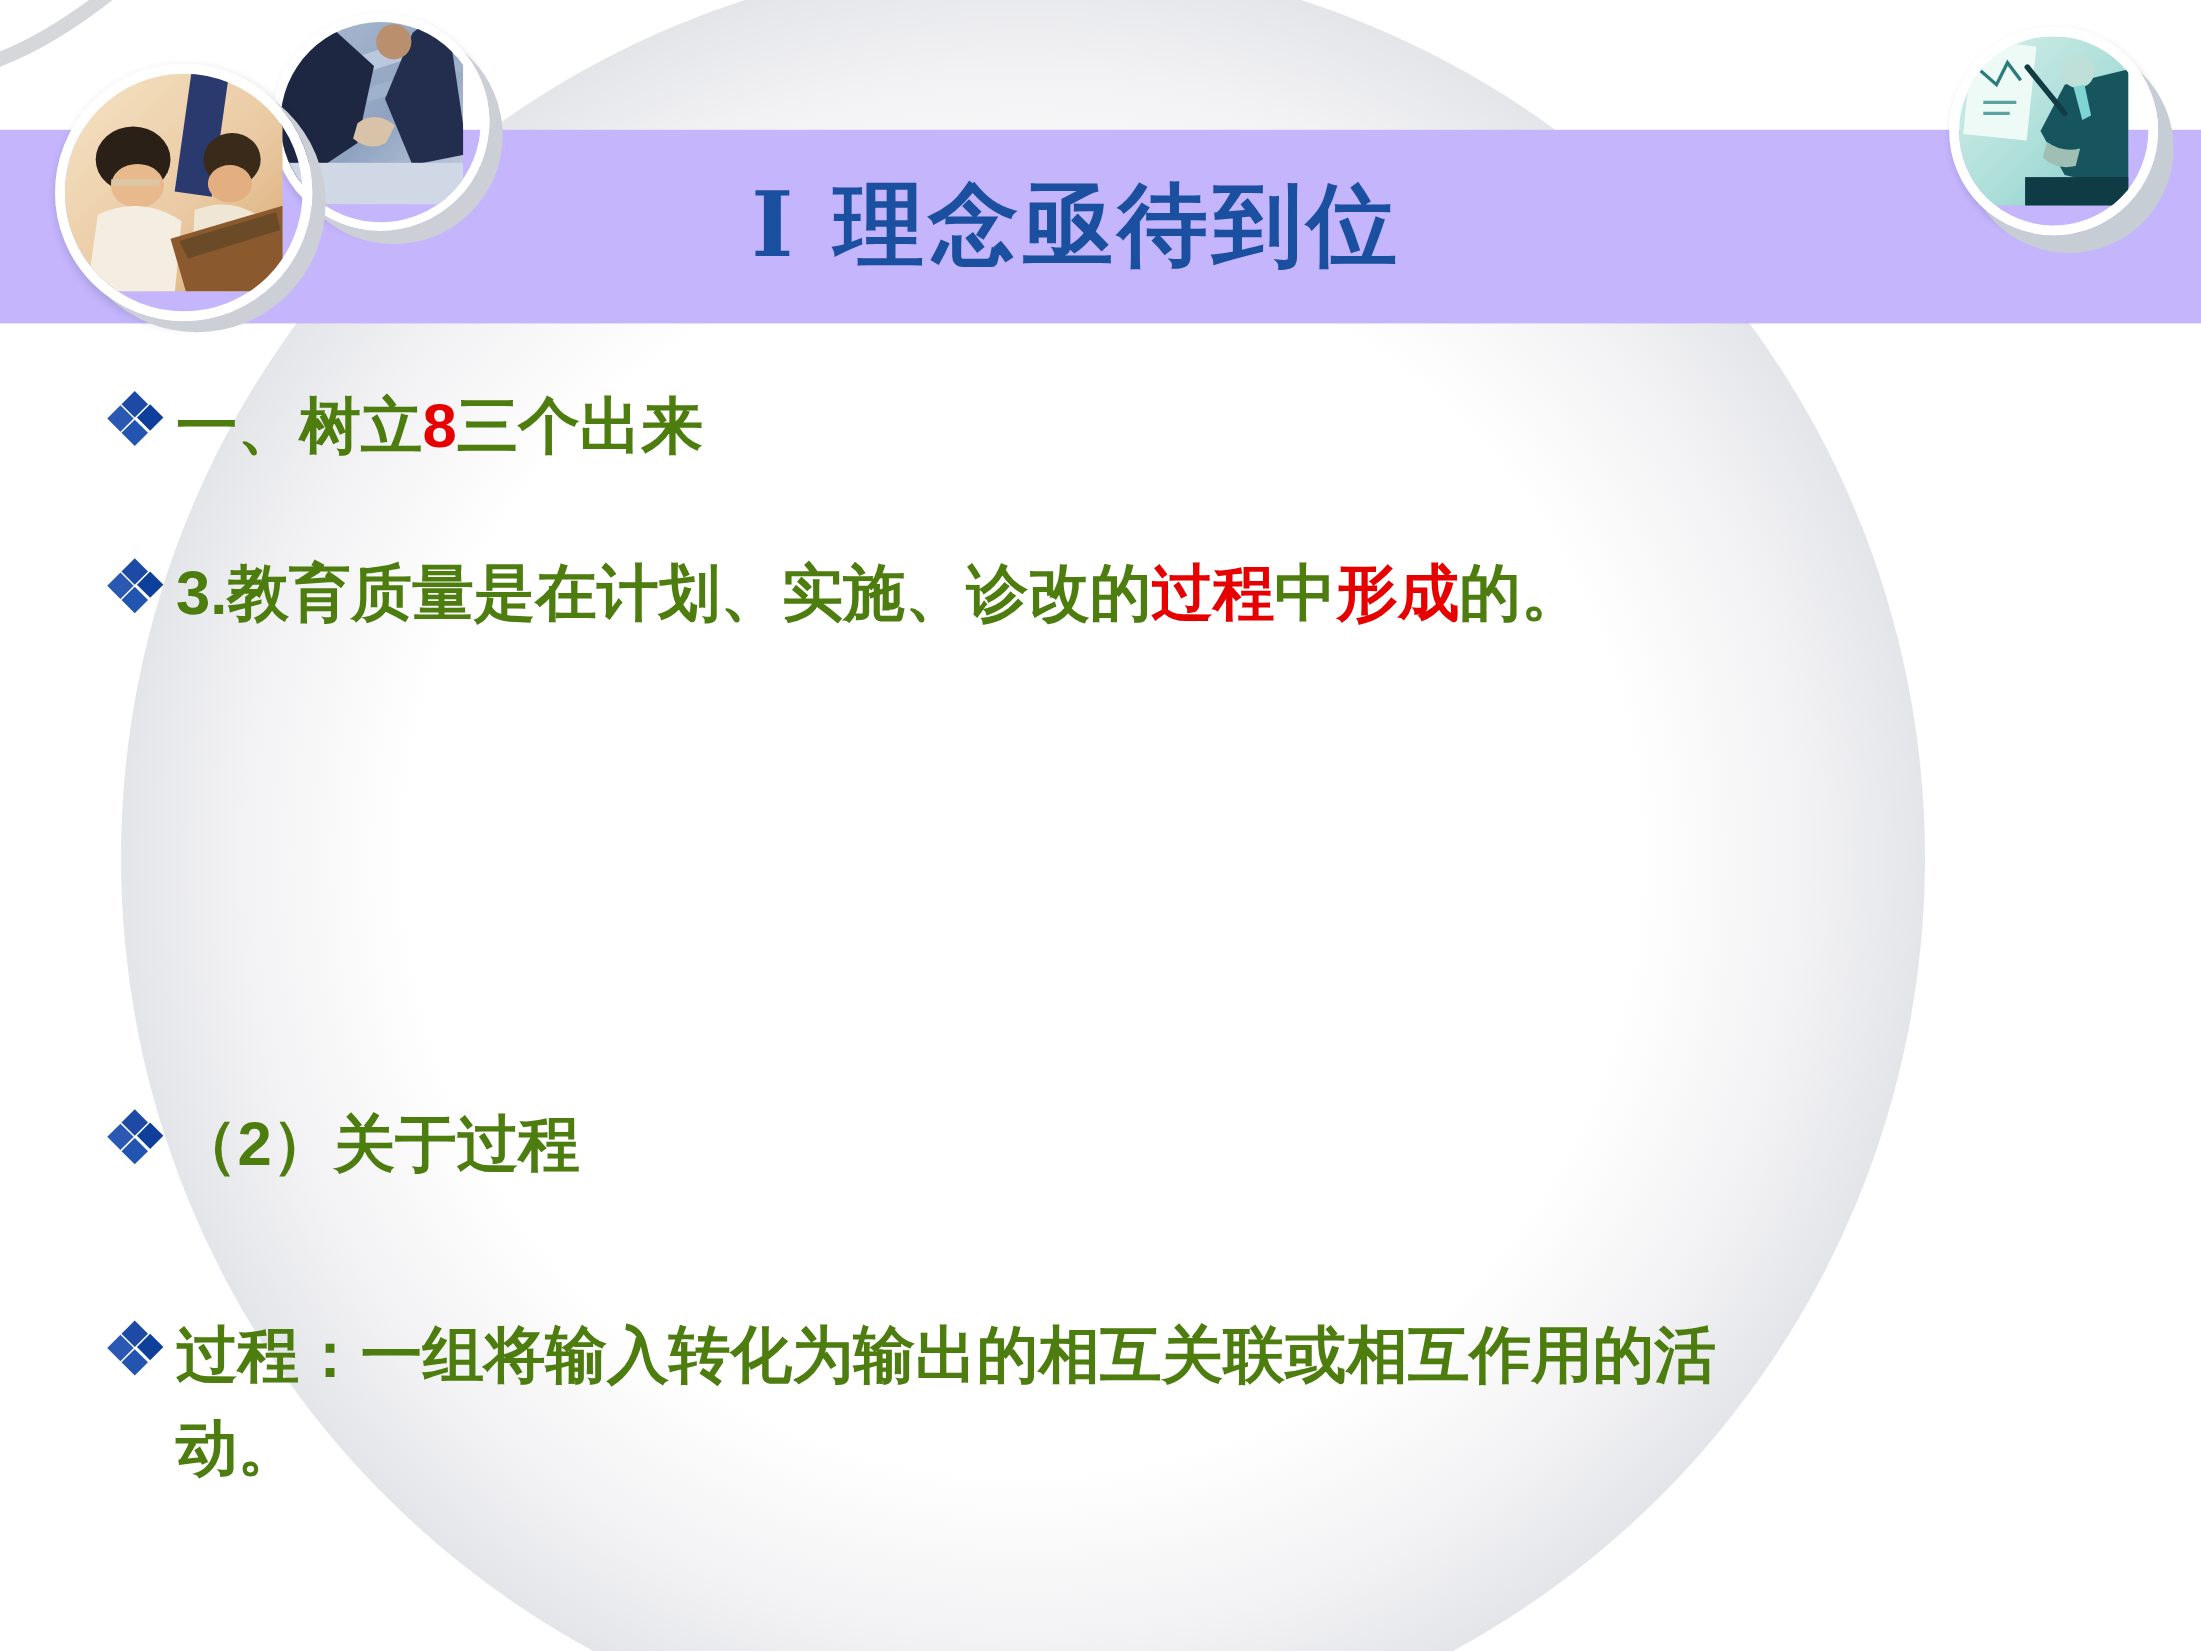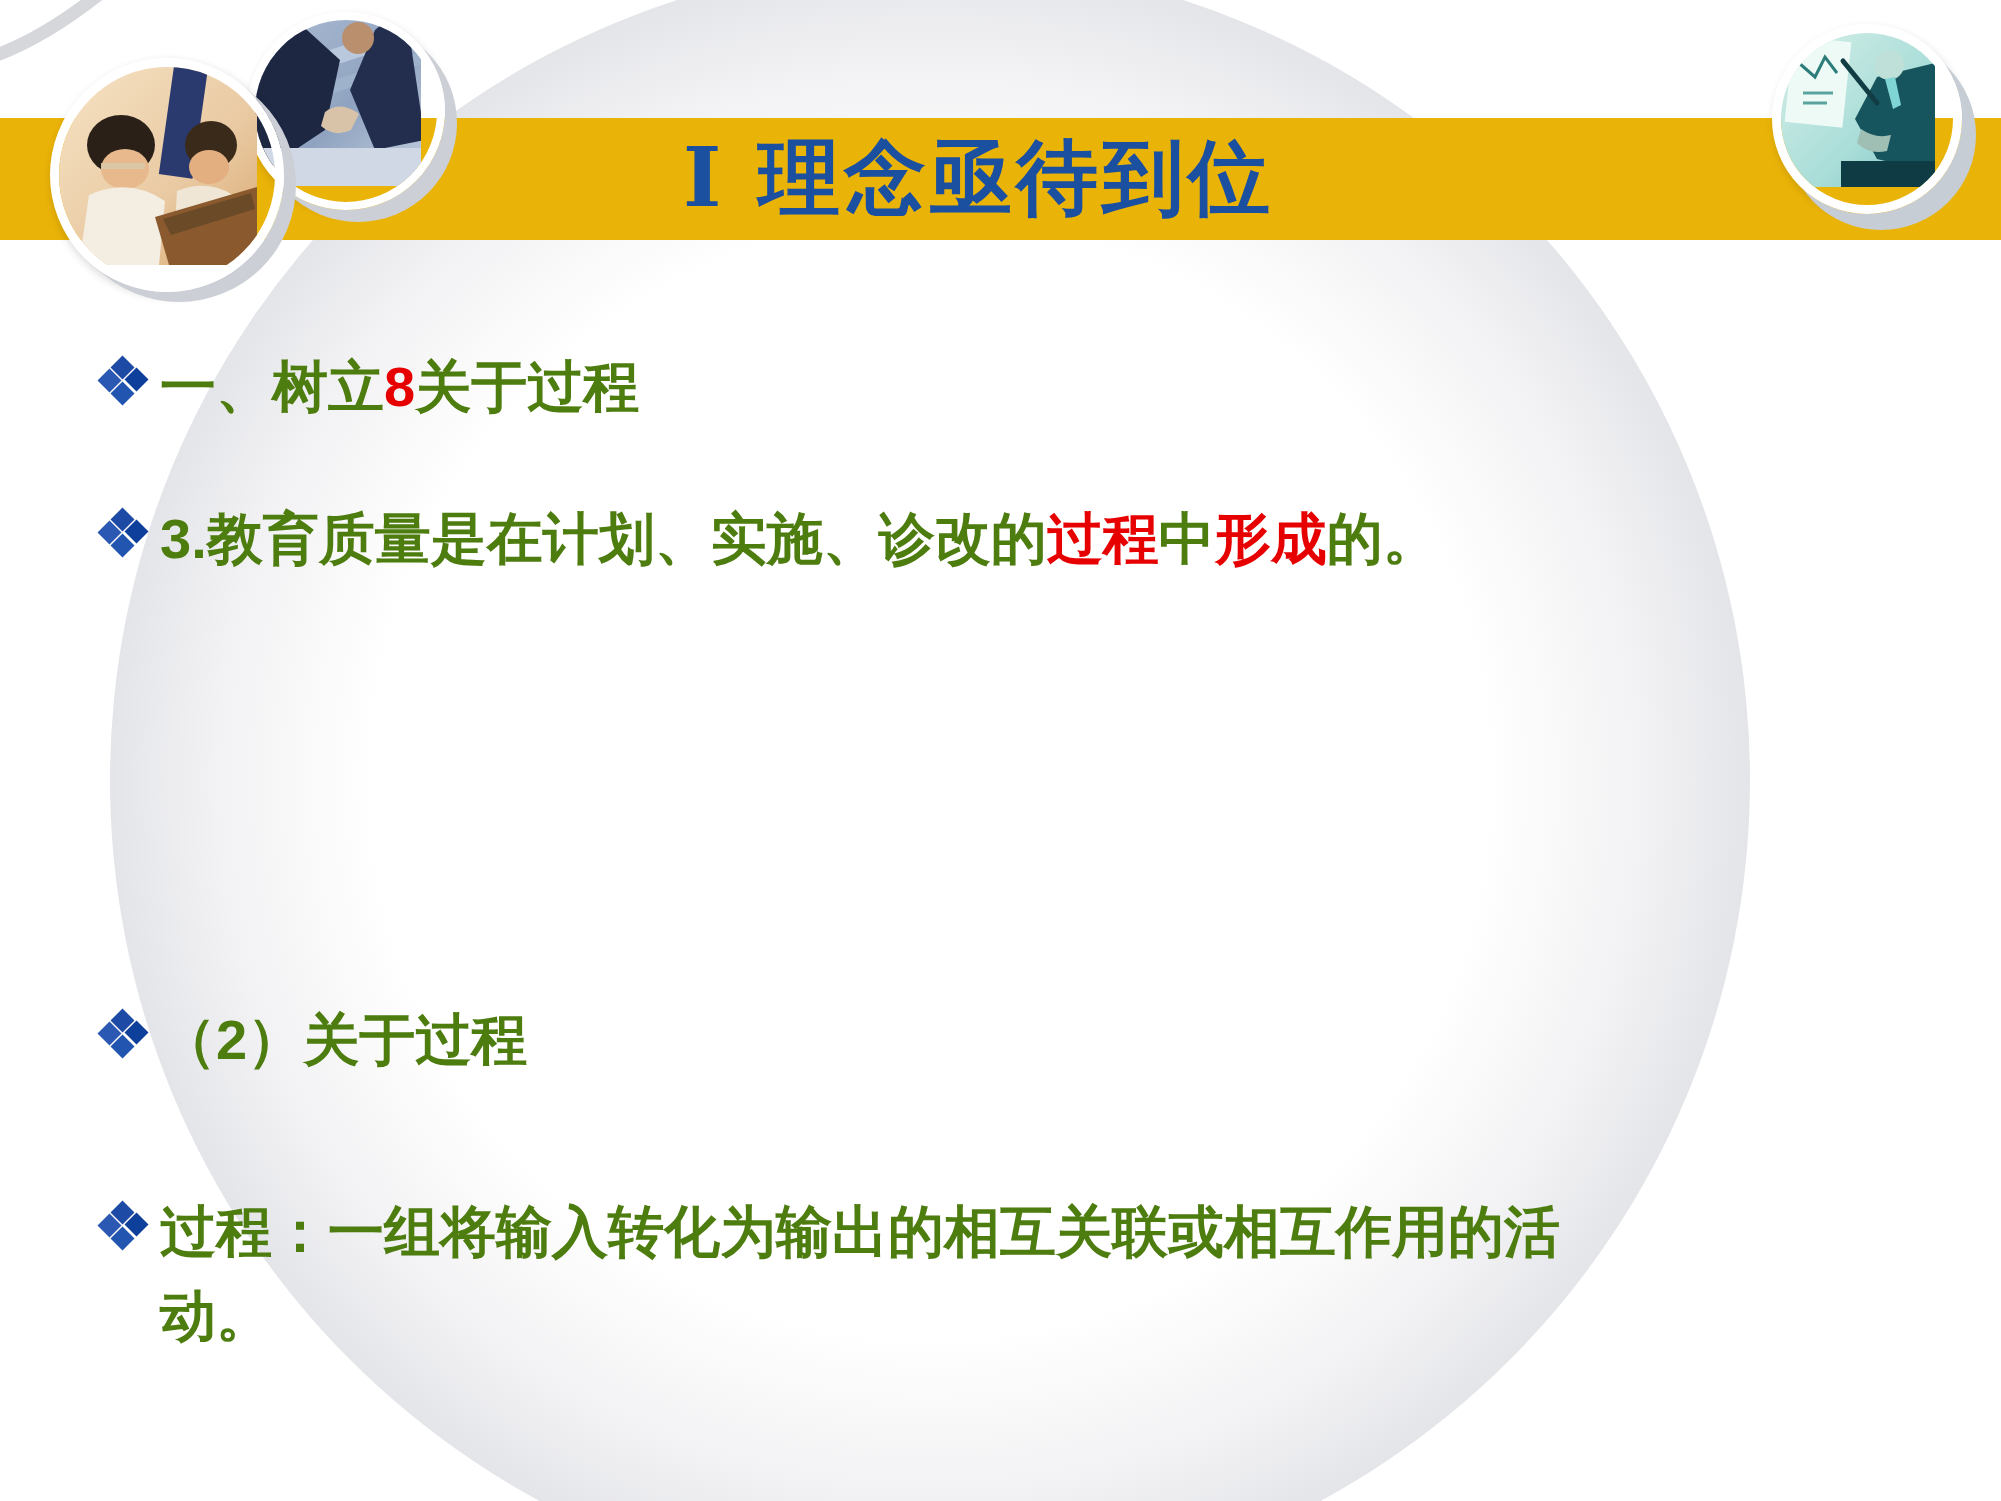--- a/index.html
+++ b/index.html
@@ -7,22 +7,22 @@
     position:relative;
     width:2001px;height:1501px;
     overflow:hidden;
     background:#ffffff;
     font-family:"Liberation Sans","DejaVu Sans",sans-serif;
   }
   
   .bg-svg{position:absolute;left:0;top:0;z-index:0;}
   
   .banner{
-    position:absolute;left:0;top:118px;width:2001px;height:122px;
-    background:#eab308;z-index:1;
+    position:absolute;left:0;top:118px;width:2001px;height:176px;
+    background:#c4b5fd;z-index:1;
     display:flex;align-items:center;justify-content:center;
   }
   .banner h1{
     margin:0;
     font-family:"DejaVu Serif","Liberation Serif",serif;
     font-weight:700;
     font-size:82px;
     letter-spacing:4px;
     color:#1b4fa0;
     transform:translateX(-22px);
@@ -143,21 +143,21 @@
 
     <div class="bullet b1">
       <span class="marker">
         <i class="d-top"></i>
           <i class="d-left"></i>
           <i class="d-right"></i>
           <i class="d-bottom"></i>
       </span>
       <div class="btext">
         <div class="line">
-          <span class="seg-navy">一、树立</span><span class="seg-red">8</span><span class="seg-navy">关于过程</span>
+          <span class="seg-navy">一、树立</span><span class="seg-red">8</span><span class="seg-navy">三个出来</span>
         </div>
       </div>
     </div>
 
     <div class="bullet b2">
       <span class="marker">
         <i class="d-top"></i>
           <i class="d-left"></i>
           <i class="d-right"></i>
           <i class="d-bottom"></i>

